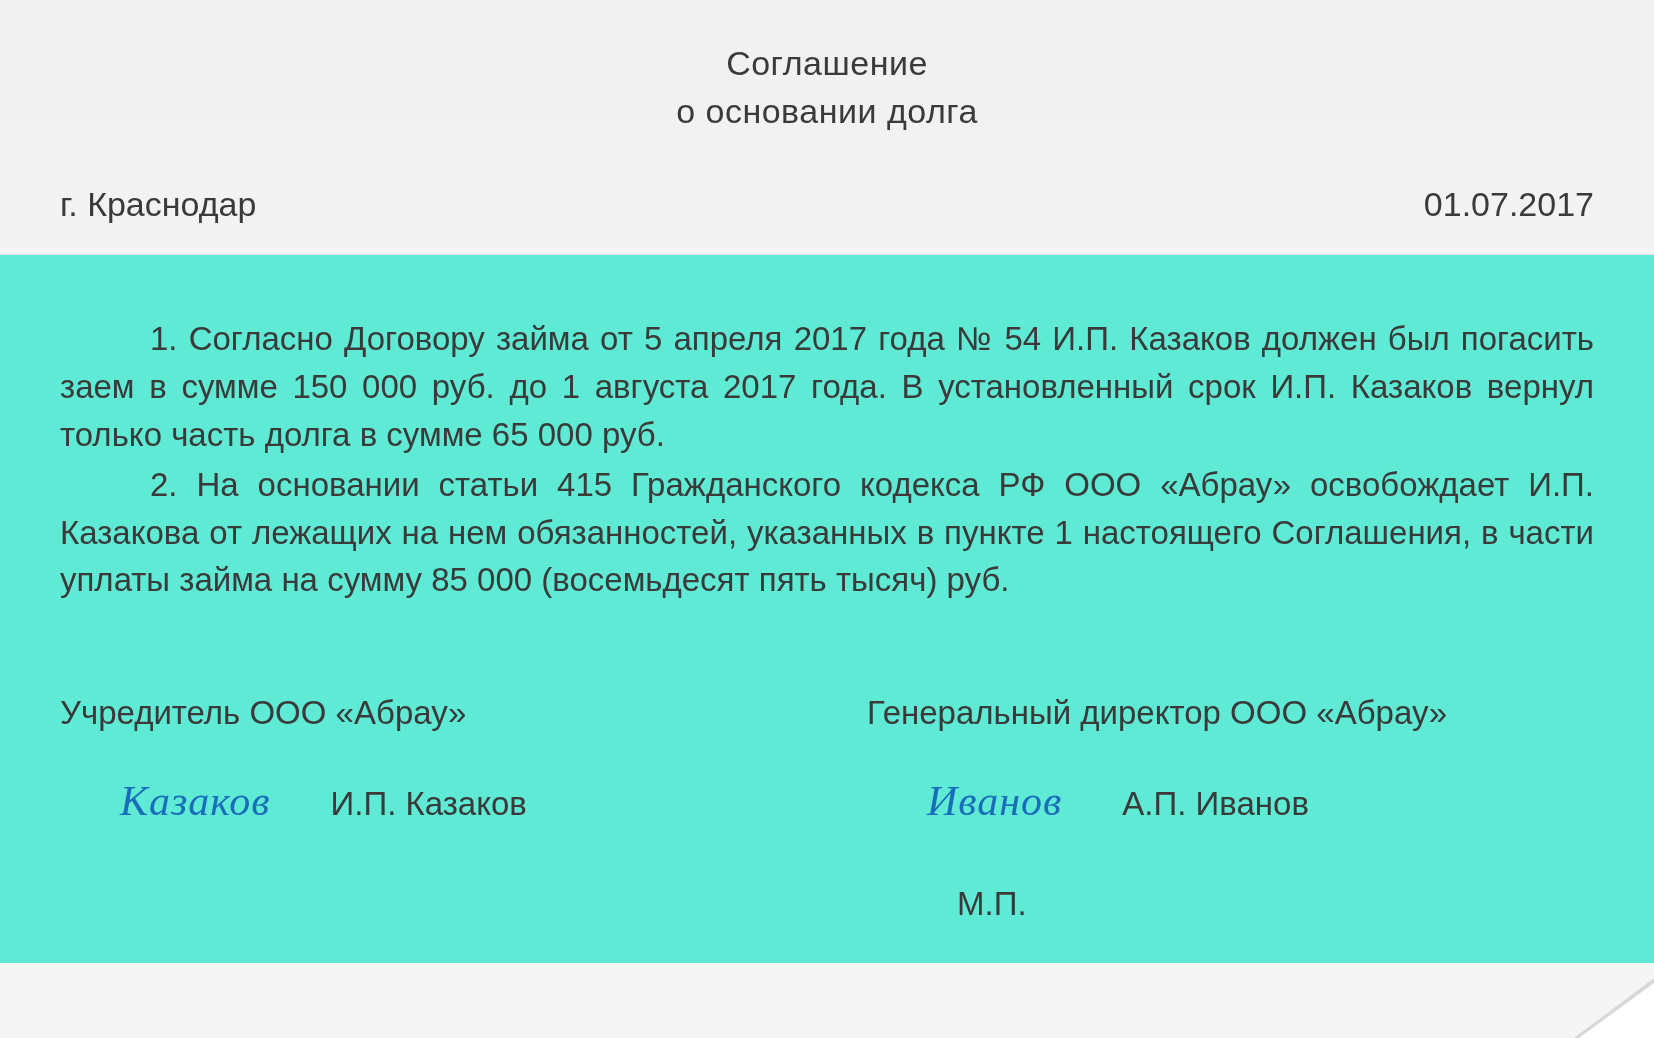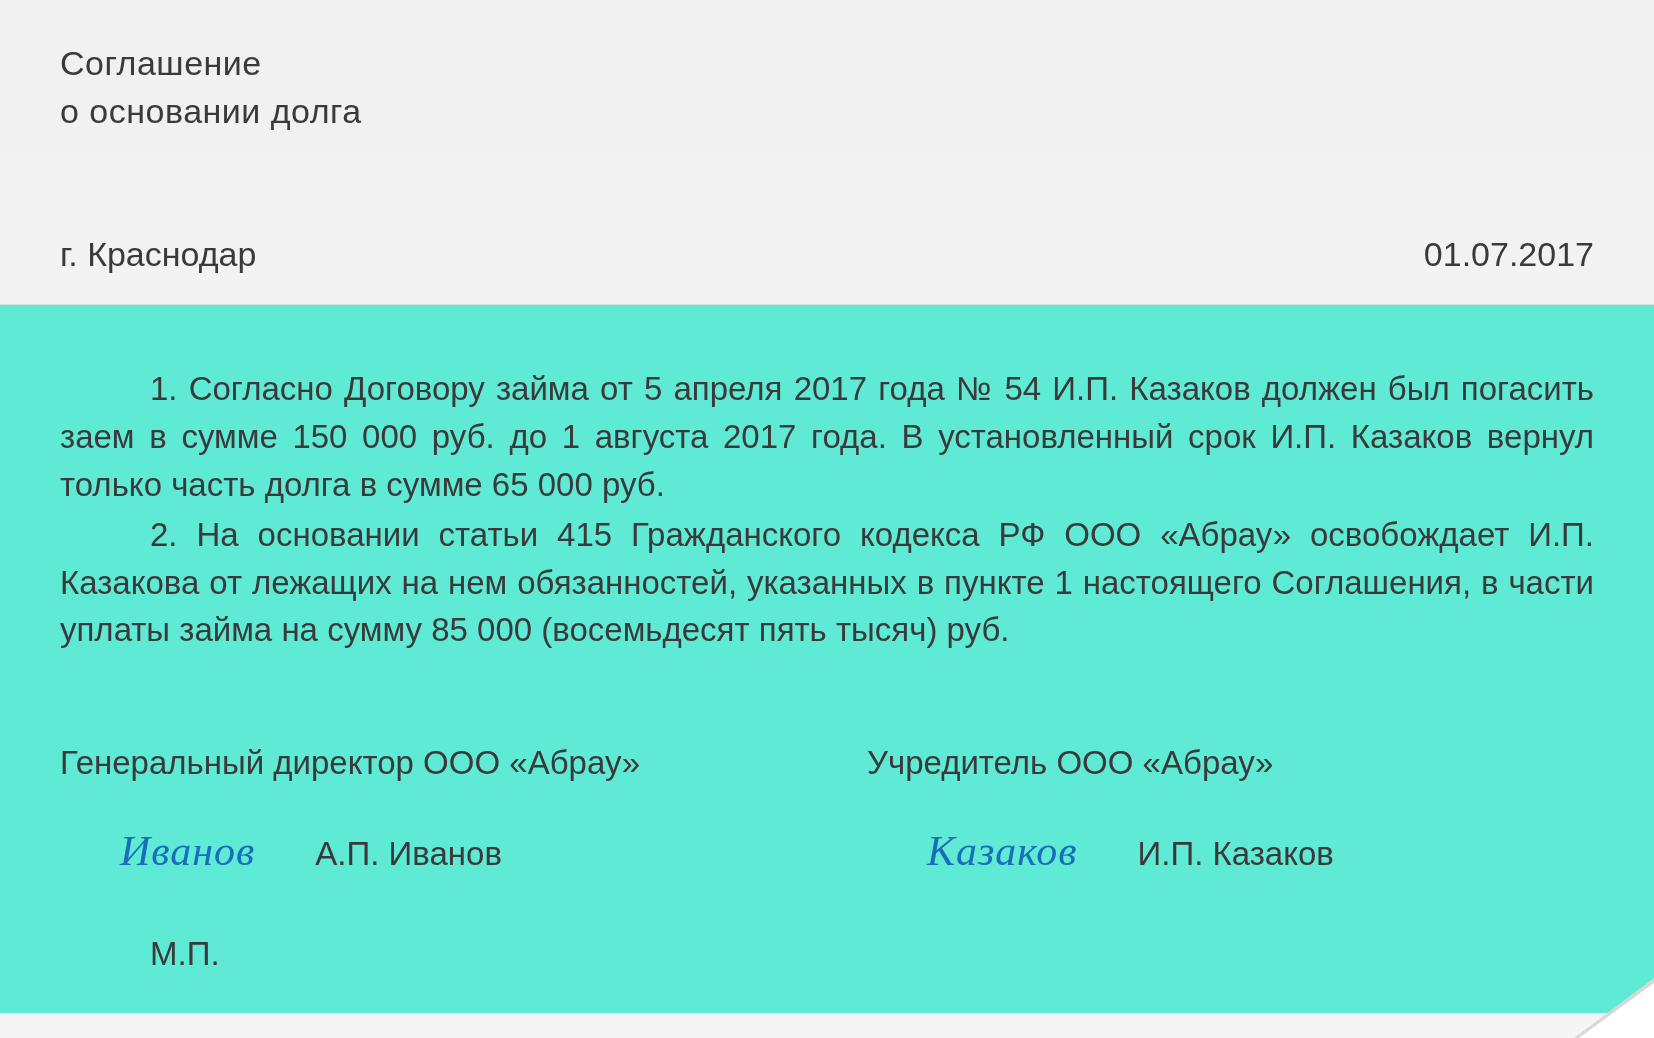--- a/index.html
+++ b/index.html
@@ -21,37 +21,37 @@
     height: 100%;
     position: relative;
     box-shadow: 0 2px 8px rgba(0,0,0,0.15);
   }
   .header-section {
     padding: 40px 60px 30px 60px;
     background: linear-gradient(to bottom, #f0f0f0, #f3f3f3);
     border-bottom: 1px solid #e0e0e0;
   }
   .title-block {
-    margin-bottom: 76px;
+    text-align: center;
+    margin-bottom: 50px;
   }
   .title-line {
     font-size: 34px;
     color: #3a3a3a;
     line-height: 1.4;
     letter-spacing: 0.5px;
   }
   .meta-row {
     display: flex;
     justify-content: space-between;
     align-items: baseline;
   }
   .city {
     font-size: 34px;
     color: #3a3a3a;
-    margin-top: 24px;
   }
   .date {
     font-size: 34px;
     color: #3a3a3a;
   }
   .body-section {
     background: #5eead4;
     padding: 60px 60px 40px 60px;
   }
   .paragraph {
@@ -138,31 +138,31 @@
       <div class="date">01.07.2017</div>
     </div>
   </div>
 
   <div class="body-section">
     <p class="paragraph"><span class="indent"></span><span>1. Согласно Договору займа от 5 апреля 2017 года № 54 И.П. Казаков должен был погасить заем в сумме 150 000 руб. до 1 августа 2017 года. В установленный срок И.П. Казаков вернул только часть долга в сумме 65 000 руб.</span></p>
     <p class="paragraph"><span class="indent"></span><span>2. На основании статьи 415 Гражданского кодекса РФ ООО «Абрау» освобождает И.П. Казакова от лежащих на нем обязанностей, указанных в пункте 1 настоящего Соглашения, в части уплаты займа на сумму 85 000 (восемьдесят пять тысяч) руб.</span></p>
 
     <div class="signatures">
       <div class="sig-block">
+        <div class="sig-title">Учредитель ООО «Абрау»</div>
+        <div class="sig-line">
+          <span class="signature-script">Казаков</span>
+          <span class="sig-name">И.П. Казаков</span>
+        </div>
+      </div>
+      <div class="sig-block">
         <div class="sig-title">Генеральный директор ООО «Абрау»</div>
         <div class="sig-line">
           <span class="signature-script">Иванов</span>
           <span class="sig-name">А.П. Иванов</span>
         </div>
         <div class="stamp-label">М.П.</div>
-      </div>
-      <div class="sig-block">
-        <div class="sig-title">Учредитель ООО «Абрау»</div>
-        <div class="sig-line">
-          <span class="signature-script">Казаков</span>
-          <span class="sig-name">И.П. Казаков</span>
-        </div>
       </div>
     </div>
   </div>
 
   <div class="page-curl"></div>
 </div>
 
 </body></html>

